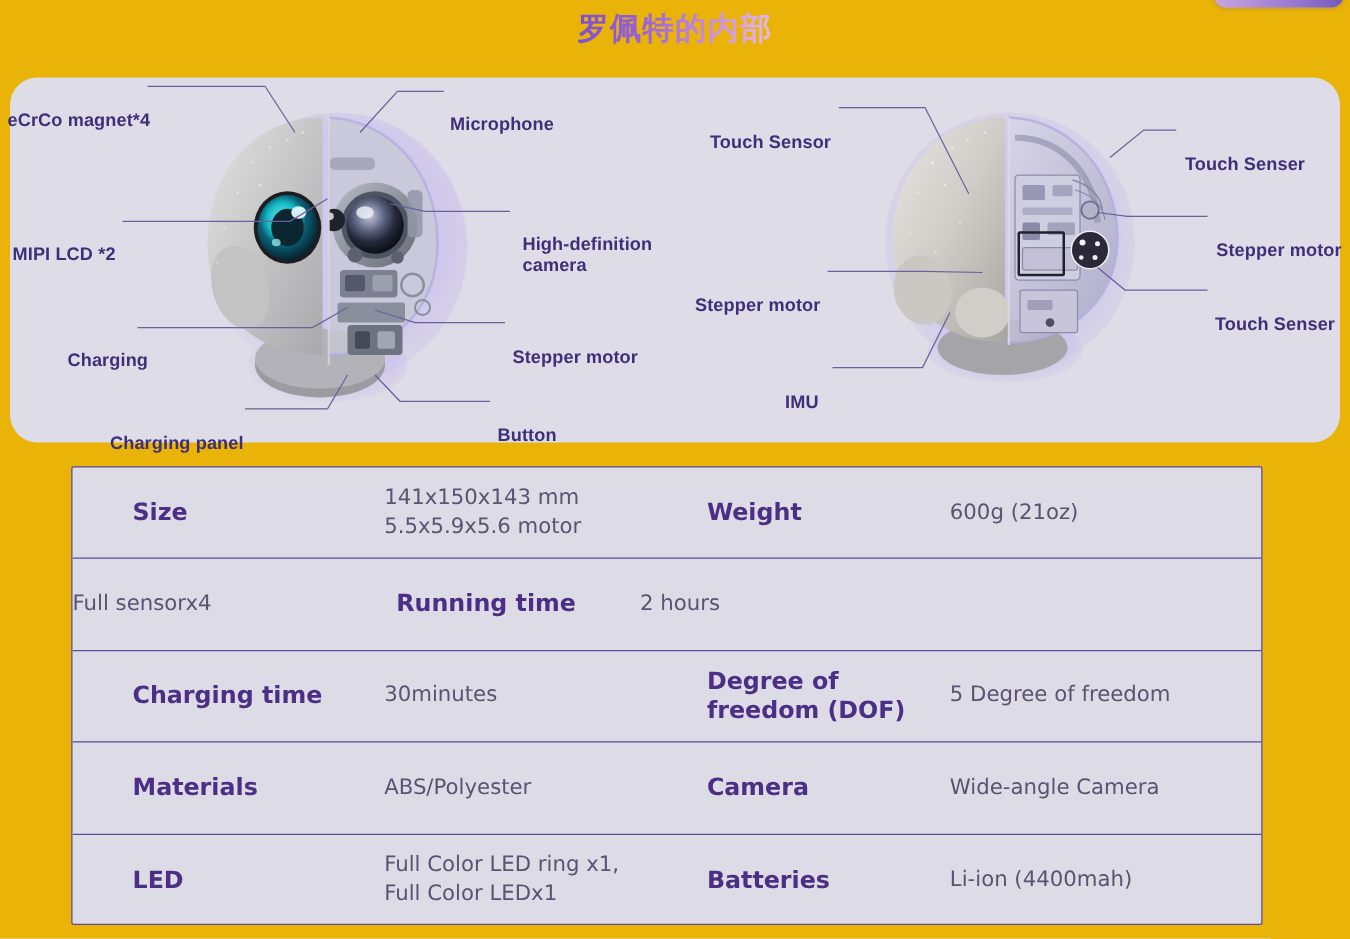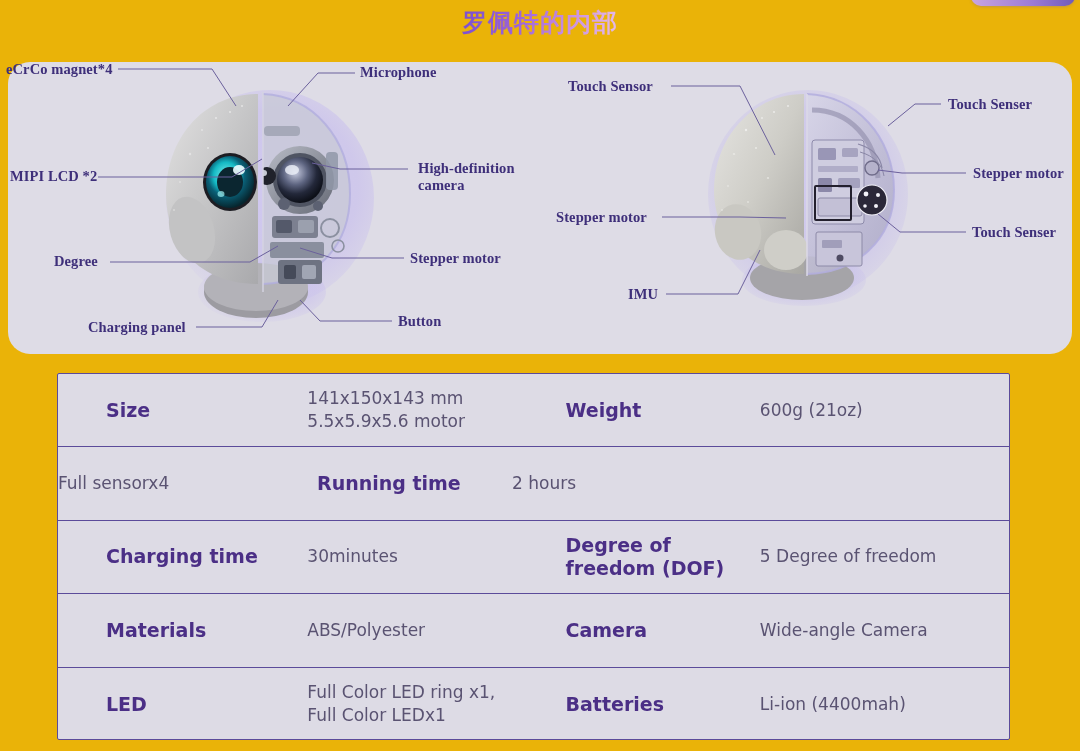--- a/index.html
+++ b/index.html
@@ -73,21 +73,22 @@
 
   
   .lbl {
     position: absolute;
     font-size: 14.5px;
     font-weight: 600;
     color: #3e2f7a;
     line-height: 17px;
     white-space: pre-line;
     letter-spacing: .1px;
-    font-family: Liberation Serif, serif;
+    font-family: Liberation Sans, sans-serif;
+    margin-top: 28px;
   }
 
   svg.leaders {
     position: absolute;
     left: 0; top: 0;
     width: 1080px; height: 360px;
     overflow: visible;
     pointer-events: none;
   }
   svg.leaders line, svg.leaders polyline { stroke: #6b609c; stroke-width: 1; fill: none; }
@@ -344,21 +345,21 @@
     <polyline points="662,217 740,217 786,218"></polyline>
     <polyline points="666,294 738,294 760,250"></polyline>
 
     <polyline points="941,104 915,104 888,126"></polyline>
     <polyline points="966,173 902,173 878,170"></polyline>
     <polyline points="966,232 900,232 878,214"></polyline>
   </svg>
 
   <div class="lbl" style="left:6px;  top:61px;">eCrCo magnet*4</div>
   <div class="lbl" style="left:10px; top:168px;">MIPI LCD *2</div>
-  <div class="lbl" style="left:54px; top:253px;">Degree</div>
+  <div class="lbl" style="left:54px; top:253px;">Charging</div>
   <div class="lbl" style="left:88px; top:319px;">Charging panel</div>
 
   <div class="lbl" style="left:360px; top:64px;">Microphone</div>
   <div class="lbl" style="left:418px; top:160px;">High-definition
 camera</div>
   <div class="lbl" style="left:410px; top:250px;">Stepper motor</div>
   <div class="lbl" style="left:398px; top:313px;">Button</div>
 
   <div class="lbl" style="left:568px; top:78px;">Touch Sensor</div>
   <div class="lbl" style="left:556px; top:209px;">Stepper motor</div>

